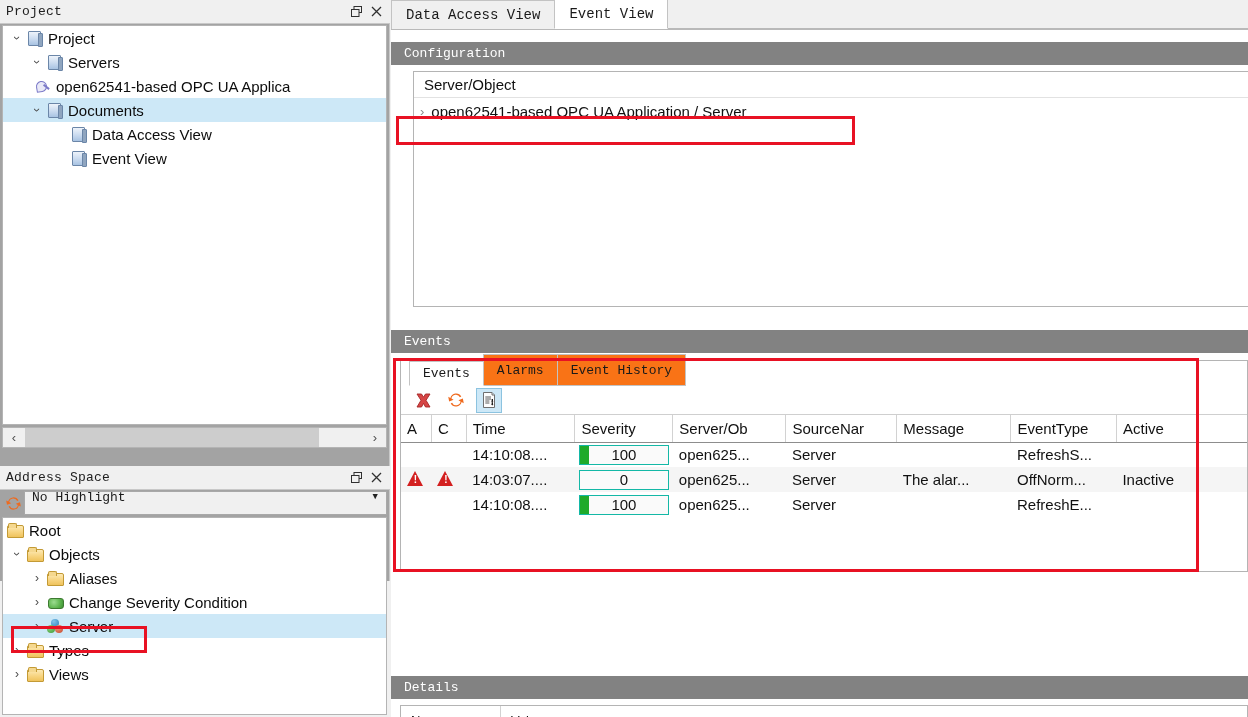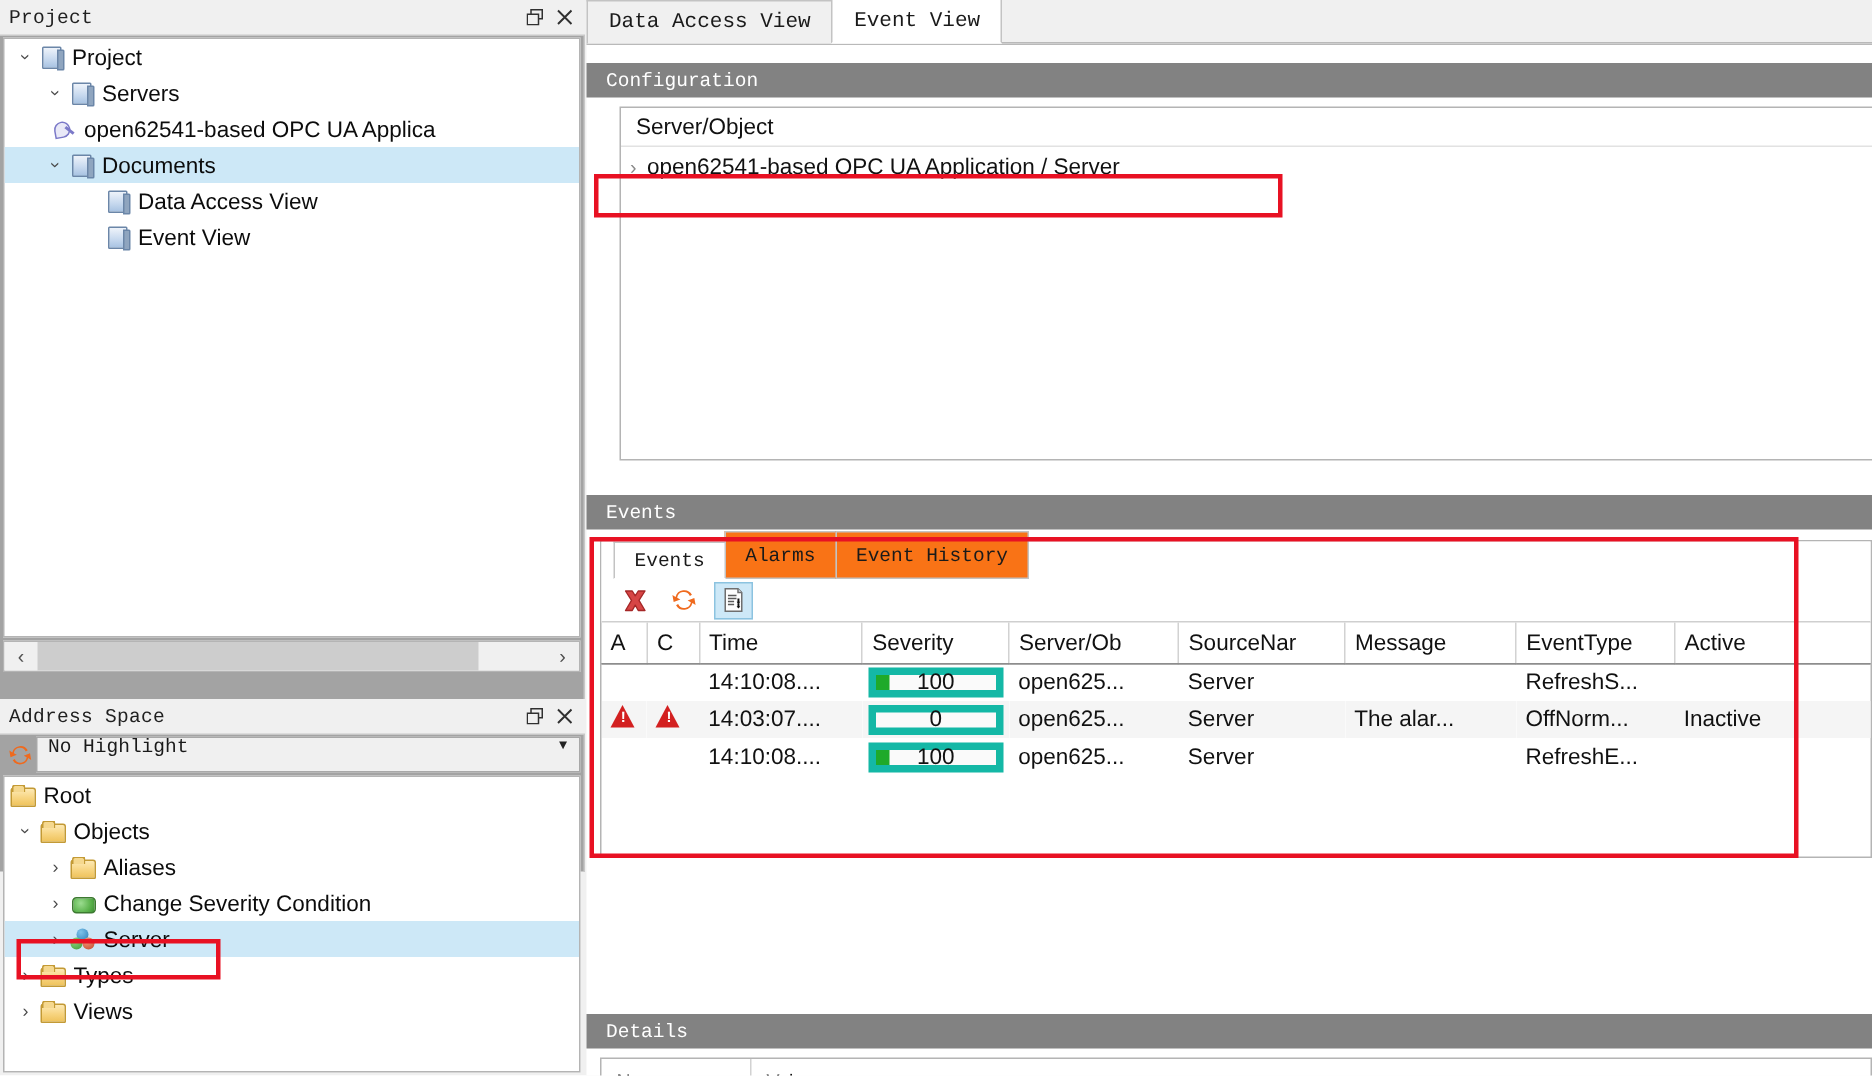--- a/index.html
+++ b/index.html
@@ -190,22 +190,22 @@
     height: 27px; padding-left: 6px; border-right: 1px solid #d2d2d2;
     border-bottom: 1px solid #8d8d8d; background: #fff; white-space: nowrap; overflow: hidden;
   }
   table.events td {
     font-size: 15px; color: #111; height: 25px; padding-left: 6px;
     white-space: nowrap; overflow: hidden; vertical-align: middle;
   }
   table.events tr.alt td { background: #f5f5f5; }
   .sev-cell { padding: 0 4px !important; }
   .sev-box {
-    position: relative; height: 20px; border: 5px solid #14b8a6; background: #fafafa;
-    display: flex; align-items: center; justify-content: center;
+    position: relative; height: 20px; border: 1px solid #14b8a6; background: #fafafa;
+    display: flex; align-items: flex-start; justify-content: center;
     font-size: 15px; color: #111;
   }
   .sev-fill { position: absolute; left: 0; top: 0; bottom: 0; background: #1faa2a; }
   .warn-ico { width: 17px; height: 15px; position: relative; display: inline-block; }
   .warn-ico:before {
     content: ""; position: absolute; left: 0; top: 0;
     border-left: 8.5px solid transparent; border-right: 8.5px solid transparent;
     border-bottom: 15px solid #d32020;
   }
   .warn-ico:after {

